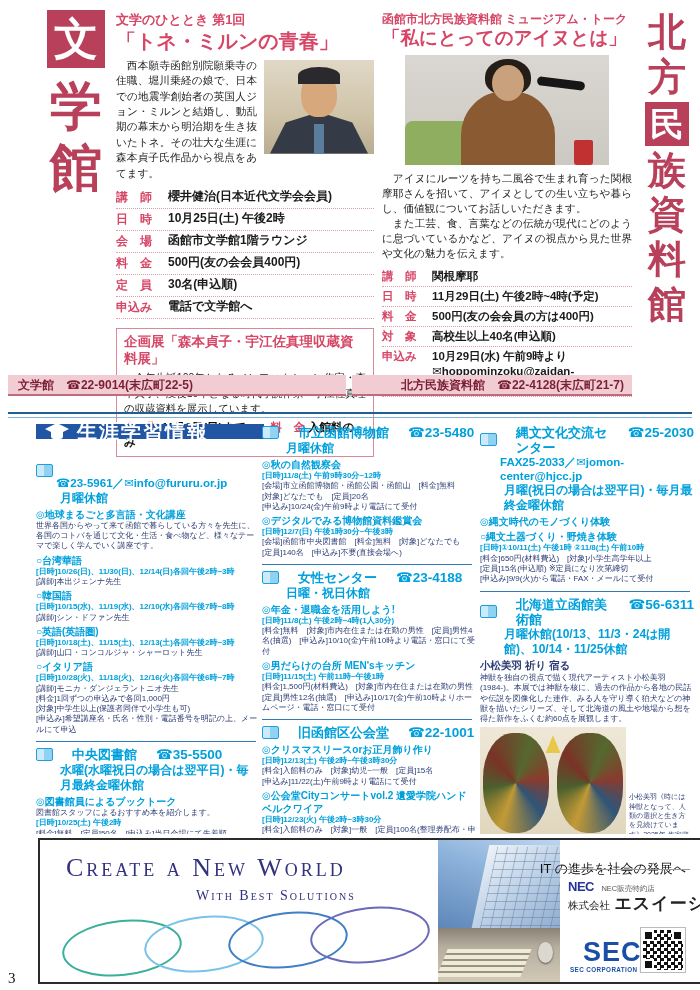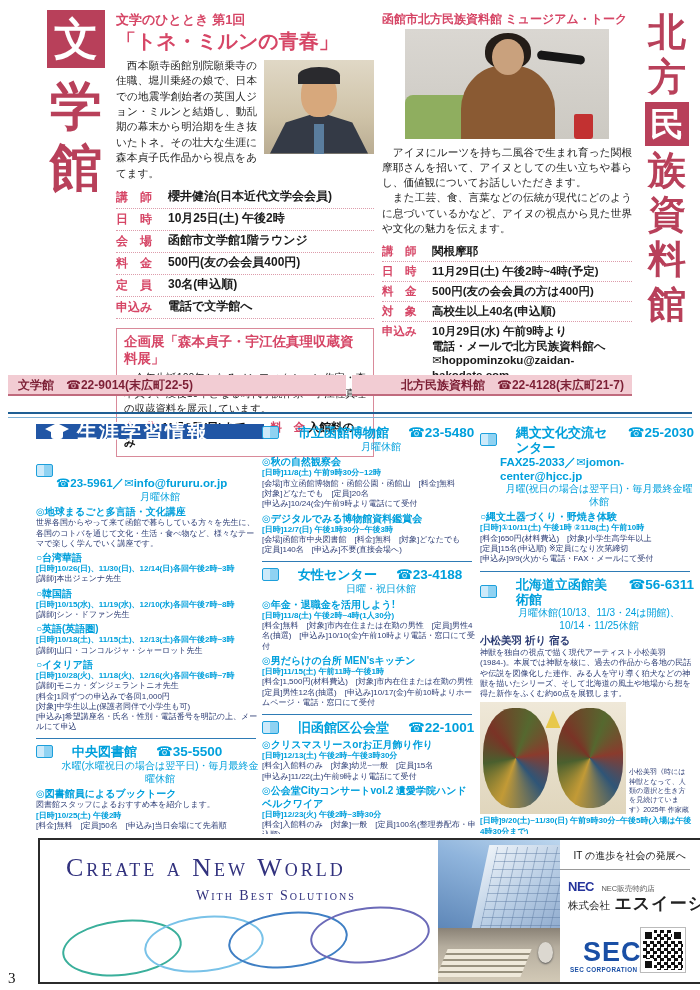--- a/index.html
+++ b/index.html
@@ -86,21 +86,21 @@
   .learn-col{position:absolute;top:422px;height:412px;overflow:hidden;}
   #learn-col-0{left:36px;top:462px;height:372px;width:224px;}
   #learn-col-1{left:262px;width:214px;}
   #learn-col-2{left:480px;width:214px;}
   .inst-header{display:flex;align-items:baseline;gap:19px;margin-top:2px;}
   .book-icon{width:15px;height:11px;flex:none;align-self:center;border:1.5px solid #1d9fdb;border-radius:2px;
              background:linear-gradient(90deg,#cdeafa 49%,#8fd2f2 49%);}
   .inst-name{color:#00a0dc;font-weight:bold;font-size:13px;line-height:1.15;}
   .inst-tel{color:#00a0dc;font-weight:bold;font-size:13.5px;white-space:nowrap;}
   .inst-line2{color:#00a0dc;font-weight:bold;font-size:11.5px;padding-left:20px;line-height:1.2;}
-  .inst-note{color:#00a0dc;font-weight:normal;font-size:10px;padding-left:24px;line-height:1.25;text-align:center;}
+  .inst-note{color:#00a0dc;font-weight:bold;font-size:12px;padding-left:24px;line-height:1.25;}
   .item-h{color:#00a0dc;font-weight:bold;font-size:10px;line-height:1.3;margin-top:2px;}
   .item-h2{color:#00a0dc;font-weight:bold;font-size:10px;line-height:1.3;padding-left:11px;}
   .item-c{color:#00a0dc;font-weight:bold;font-size:8px;line-height:1.3;}
   .item-n{color:#2c3c74;font-size:8px;line-height:1.28;}
   .item-nb{color:#2c3c74;font-weight:bold;font-size:10.5px;line-height:1.3;margin-top:2px;}
   .block-divider{border-top:1.5px solid #2e7bb5;margin:6px 4px 4px 0;}
   .art-row{display:flex;gap:3px;margin:3px 0 2px;}
   .artwork{width:146px;height:112px;flex:none;position:relative;overflow:hidden;
            background:linear-gradient(180deg,#efe8d8,#e0d6bd);}
   .artwork .blob{position:absolute;top:6px;width:66px;height:100px;border-radius:45%;
@@ -129,21 +129,21 @@
        background:linear-gradient(135deg,#eef3f8 0%,#b8cde4 45%,#7e9cc4 100%);}
   .bld .win{position:absolute;left:40%;top:8%;width:80%;height:108%;transform:skewX(-12deg);
        background:repeating-linear-gradient(90deg,rgba(90,120,160,.45) 0 1px,transparent 1px 10px),
                   repeating-linear-gradient(0deg,rgba(90,120,160,.45) 0 1px,transparent 1px 8px);}
   .kbd{position:relative;height:54px;background:linear-gradient(180deg,#8a8276 0%,#b5ad9e 35%,#d2c9b6 100%);overflow:hidden;}
   .kbd .keys{position:absolute;left:4px;right:34px;top:38%;bottom:10%;transform:skewX(-22deg);
        background:repeating-linear-gradient(0deg,#efe9da 0 4px,#99927f 4px 6px);}
   .kbd .mouse{position:absolute;right:7px;top:26%;width:15px;height:21px;border-radius:50%;
        background:#dcd8d0;box-shadow:0 1px 2px #555;}
   .ad-right{position:absolute;left:528px;top:0;width:118px;height:142px;}
-  .slogan{position:absolute;right:0;top:9px;font-size:10px;color:#111;white-space:nowrap;padding-left:36px;}
+  .slogan{position:absolute;right:0;top:20px;font-size:13px;color:#111;white-space:nowrap;padding-left:36px;}
   .slogan-line{position:absolute;left:-8px;right:-4px;top:29px;border-top:1px solid #999;}
   .nec-row{position:absolute;left:0;top:37px;white-space:nowrap;}
   .nec-logo{color:#24339b;font-weight:bold;font-size:13px;letter-spacing:-0.5px;}
   .nec-note{color:#555;font-size:7.5px;margin-left:3px;}
   .company-row{position:absolute;left:0;top:52px;white-space:nowrap;color:#222;}
   .company-prefix{font-size:10.5px;}
   .company-name{font-size:17px;font-weight:bold;letter-spacing:1px;}
   .sec-block{position:absolute;left:2px;bottom:9px;text-align:center;}
   .sec-logo{color:#1a4fa5;font-weight:bold;font-size:27px;letter-spacing:1px;line-height:1;}
   .sec-sub{color:#1a4fa5;font-size:6.3px;font-weight:bold;letter-spacing:.4px;}
@@ -214,20 +214,21 @@
         <span class="val">11月9日(日)まで</span>
         <span class="gap"></span>
         <span class="lbl">料　金</span>
         <span class="val">入館料のみ</span>
       </div>
     </div>
   </div>
 
   <div class="north-main">
     <div class="kicker">函館市北方民族資料館 ミュージアム・トーク</div>
+    <div class="sec-title">「私にとってのアイヌとは」</div>
     <div class="photo north-photo">
       <div class="sofa"></div>
       <div class="hair2"></div>
       <div class="fig"></div>
       <div class="head2"></div>
       <div class="mic"></div>
       <div class="cup"></div>
     </div>
     <div class="north-body">　アイヌにルーツを持ち二風谷で生まれ育った関根摩耶さんを招いて、アイヌとしての生い立ちや暮らし、価値観についてお話しいただきます。</div>
     <div class="north-body">　また工芸、食、言葉などの伝統が現代にどのように息づいているかなど、アイヌの視点から見た世界や文化の魅力を伝えます。</div>
@@ -245,21 +246,20 @@
           <span class="info-value">500円(友の会会員の方は400円)</span>
         </div>
         <div class="info-row">
           <span class="info-label">対　象</span>
           <span class="info-value">高校生以上40名(申込順)</span>
         </div>
         <div class="info-row">
           <span class="info-label">申込み</span>
           <span class="info-value">
             <div>10月29日(水) 午前9時より</div>
-            <div>電話・メールで北方民族資料館へ</div>
             <div>✉hoppominzoku@zaidan-hakodate.com</div>
           </span>
         </div>
       </div>
   </div>
 
   <div class="vtitle north-vertical" id="north-vertical">
       <div class="vchar">北</div>
       <div class="vchar">方</div>
       <div class="vchar vblock">民</div>
@@ -357,20 +357,21 @@
       <div class="item-n">[料金]入館料のみ　[対象]一般　[定員]100名(整理券配布・申込順)</div>
     </div>
   <div class="learn-col" id="learn-col-2">
       <div class="inst-header">
         <span class="book-icon"></span>
         <span class="inst-name">縄文文化交流センター</span>
         <span class="inst-tel">☎25-2030</span>
       </div>
       <div class="inst-line2">FAX25-2033／✉jomon-center@hjcc.jp</div>
       <div class="inst-note">月曜(祝日の場合は翌平日)・毎月最終金曜休館</div>
+      <div class="item-h">◎縄文時代のモノづくり体験</div>
       <div class="item-h">○縄文土器づくり・野焼き体験</div>
       <div class="item-c">[日時]①10/11(土) 午後1時 ②11/8(土) 午前10時</div>
       <div class="item-n">[料金]650円(材料費込)　[対象]小学生高学年以上</div>
       <div class="item-n">[定員]15名(申込順) ※定員になり次第締切</div>
       <div class="item-n">[申込み]9/9(火)から電話・FAX・メールにて受付</div>
       <div class="block-divider"></div>
       <div class="inst-header">
         <span class="book-icon"></span>
         <span class="inst-name">北海道立函館美術館</span>
         <span class="inst-tel">☎56-6311</span>

